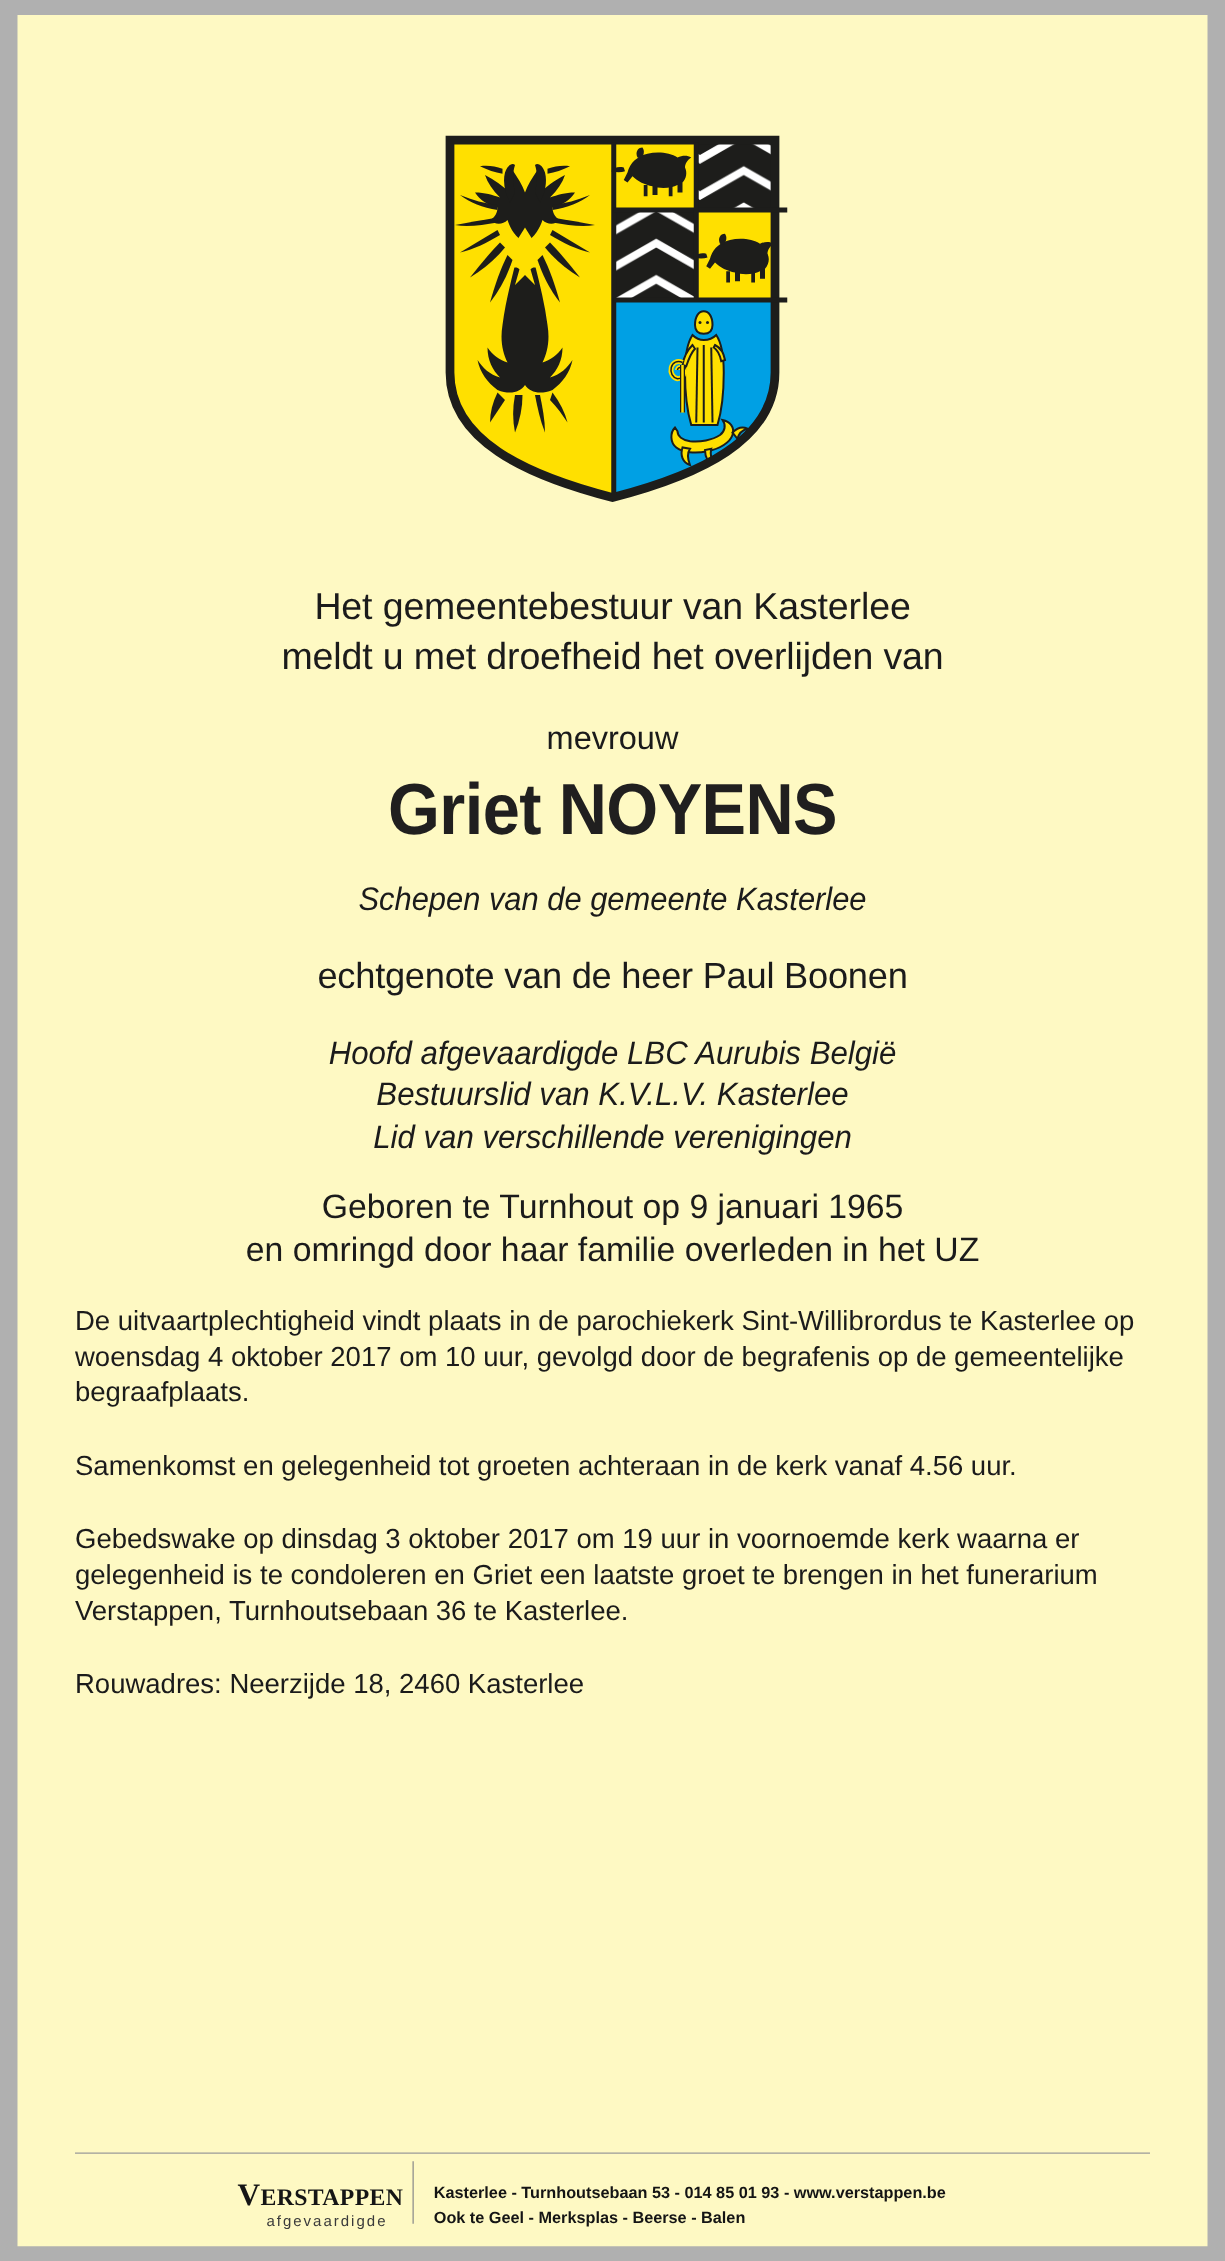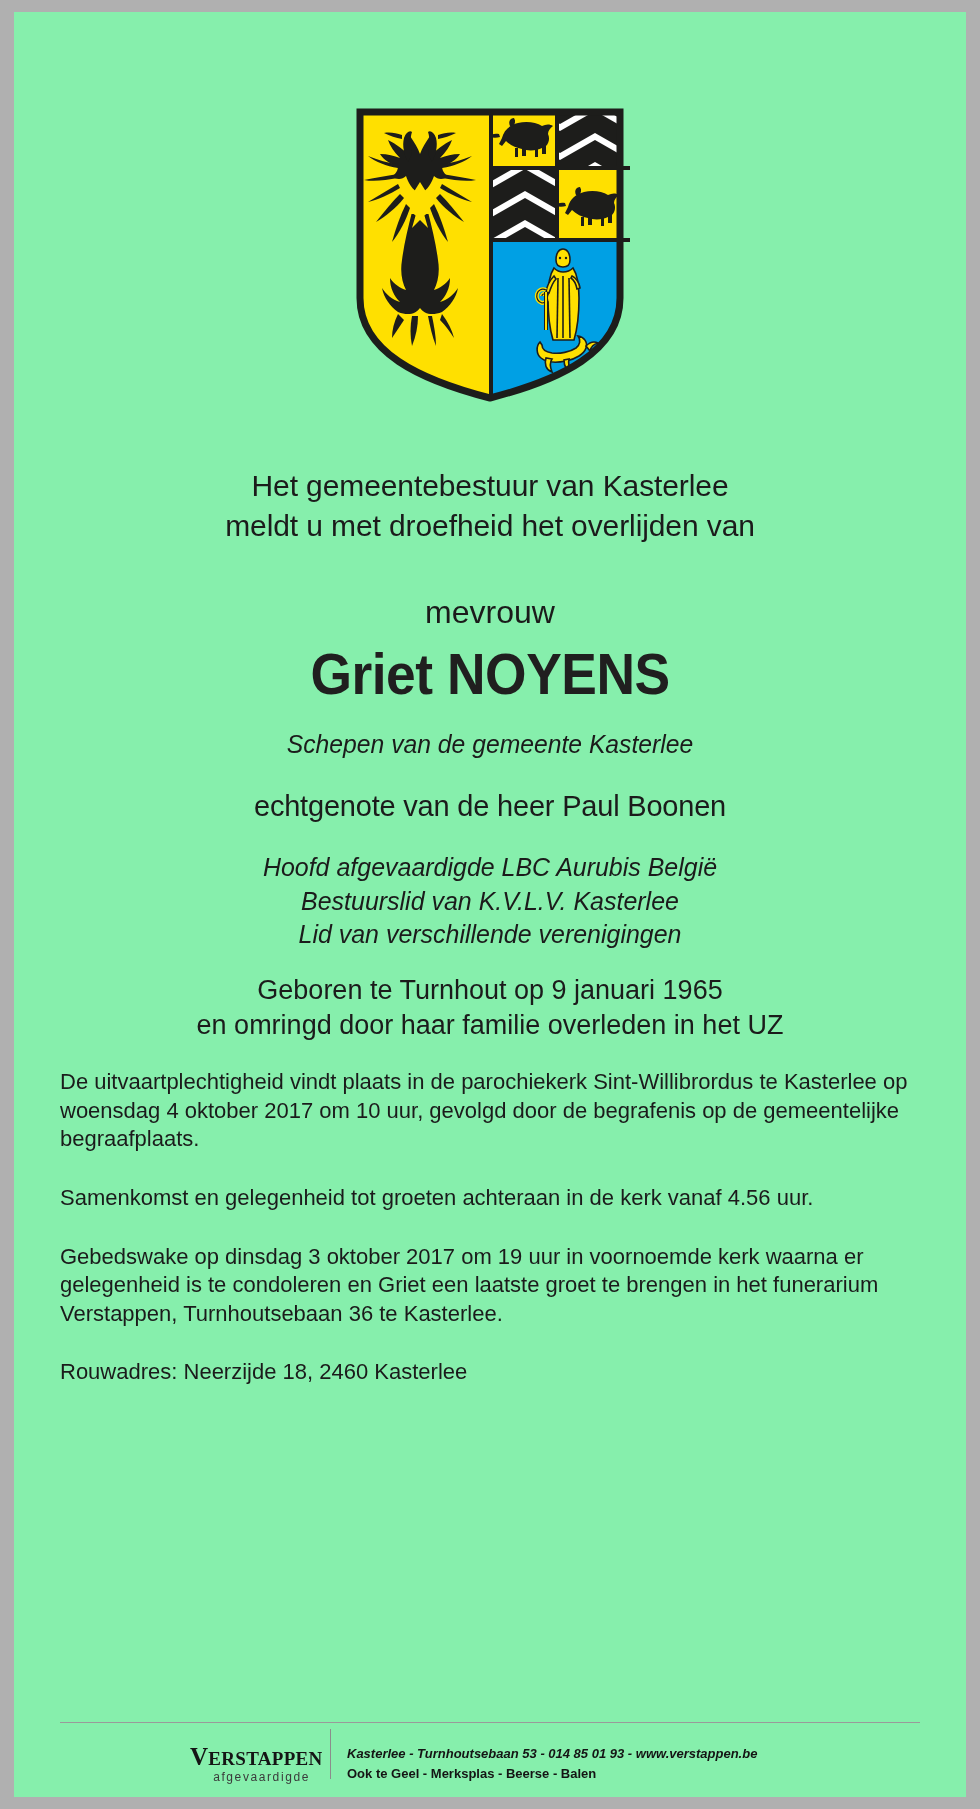--- a/index.html
+++ b/index.html
@@ -14,21 +14,21 @@
     font-family: "Liberation Sans", sans-serif;
     -webkit-font-smoothing: antialiased;
   }
 
   #card {
     position: absolute;
     left: 14px;
     top: 12px;
     width: 952px;
     height: 1785px;
-    background: #86efac;
+    background: #fef9c3;
     box-sizing: border-box;
     overflow: hidden;
   }
 
   
   #crest-wrap {
     width: 100%;
     padding-top: 90px;
     display: flex;
     justify-content: center;
@@ -45,22 +45,22 @@
   .intro {
     margin-top: 64px;
     font-size: 30px;
     line-height: 1.32;
     color: #1b1b1b;
     font-weight: 400;
     letter-spacing: -0.1px;
   }
 
   .salutation {
-    margin-top: 48px;
-    font-size: 32px;
+    margin-top: 30px;
+    font-size: 26px;
     color: #1b1b1b;
     line-height: 1.2;
   }
 
   .name {
     margin-top: 10px;
     font-size: 58px;
     font-weight: 700;
     color: #201f1f;
     letter-spacing: -0.5px;
@@ -156,21 +156,21 @@
     width: 1px;
     align-self: stretch;
     background: #8c8c8c;
     margin: 4px 16px 4px 20px;
   }
   #footer-addr {
     font-size: 13px;
     line-height: 1.5;
     color: #141414;
   }
-  #footer-addr .l1 { font-weight: 700; font-style: italic; }
+  #footer-addr .l1 { font-weight: 700; }
   #footer-addr .l2 { font-weight: 700; }
 </style>
 </head>
 <body>
 
 <div id="card">
 
   <div id="crest-wrap">
     <svg id="crest" viewBox="0 0 280 300">
       <defs>

